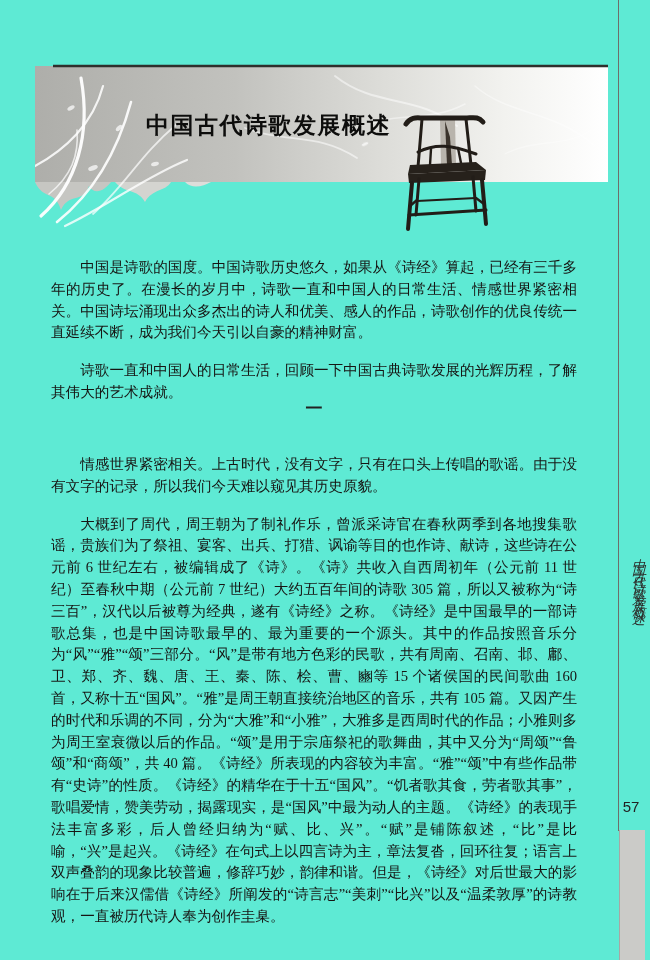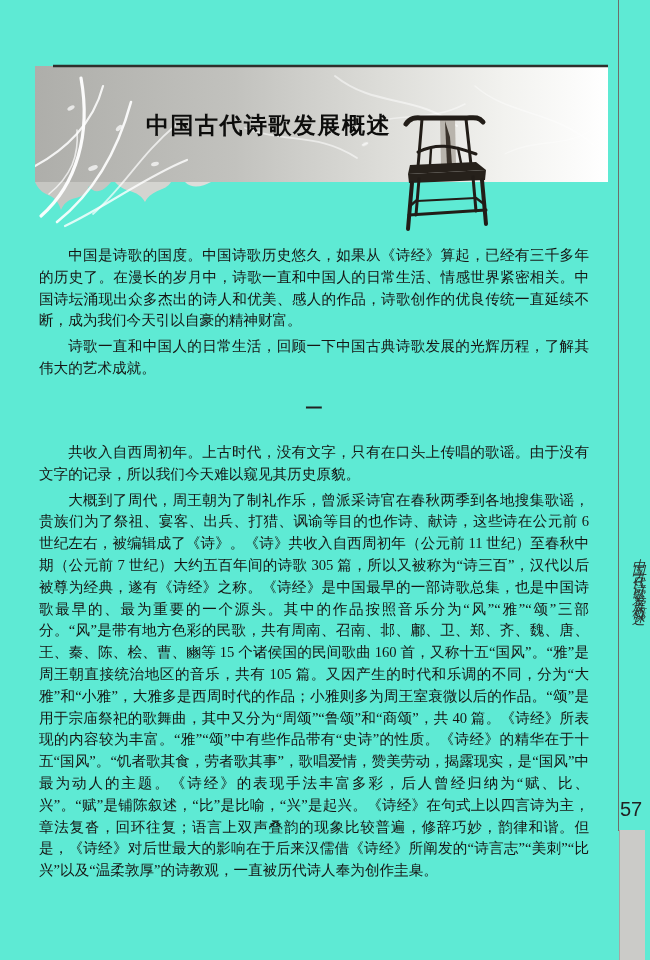--- a/index.html
+++ b/index.html
@@ -17,21 +17,21 @@
     font-family:"Liberation Sans", sans-serif;
     font-weight:bold;font-size:23px;letter-spacing:1.5px;
     color:#0d0d0c;white-space:nowrap;
   }
   .chair{position:absolute;left:398px;top:107px;}
   .bodytext{
     position:absolute;left:35px;width:558px;
     font-size:14.6px;line-height:21.8px;
     color:#161513;text-align:justify;
   }
-  .bodytext p{margin:4px;text-indent:2em;}
+  .bodytext p{margin:16px;text-indent:2em;}
   .intro{top:241px;}
   .maintext{top:438px;}
   .divider{
     position:absolute;left:35px;top:397px;width:558px;
     text-align:center;font-weight:bold;font-size:17px;color:#222;
     font-family:"Liberation Sans", sans-serif;
   }
   .v-rule{
     position:absolute;left:618px;top:0;width:1px;height:831px;
     background:#6e6e6a;
@@ -40,21 +40,21 @@
     position:absolute;left:621px;top:548px;height:180px;width:26px;
     writing-mode:vertical-rl;text-orientation:upright;
     font-family:"DejaVu Serif", serif;font-style:italic;
     font-size:13px;letter-spacing:6px;color:#2b2b28;
     text-align:left;
   }
   .page-number{
     position:absolute;left:616px;top:798px;width:30px;
     text-align:center;
     font-family:"Liberation Sans", sans-serif;
-    font-size:20px;color:#222;
+    font-size:15px;color:#222;
   }
   .edge-band{
     position:absolute;left:619px;top:830px;width:25px;height:130px;
     background:#cbcbc8;
     border-left:1px solid #a7a7a3;
   }
 </style>
 </head>
 <body>
 
@@ -134,21 +134,21 @@
   </svg>
 
   <div class="bodytext intro">
     <p>中国是诗歌的国度。中国诗歌历史悠久，如果从《诗经》算起，已经有三千多年的历史了。在漫长的岁月中，诗歌一直和中国人的日常生活、情感世界紧密相关。中国诗坛涌现出众多杰出的诗人和优美、感人的作品，诗歌创作的优良传统一直延续不断，成为我们今天引以自豪的精神财富。</p>
     <p>诗歌一直和中国人的日常生活，回顾一下中国古典诗歌发展的光辉历程，了解其伟大的艺术成就。</p>
   </div>
 
   <div class="divider">一</div>
 
   <div class="bodytext maintext">
-    <p>共收入自西周初年。上古时代，没有文字，只有在口头上传唱的歌谣。由于没有文字的记录，所以我们今天难以窥见其历史原貌。</p>
+    <p>情感世界紧密相关。上古时代，没有文字，只有在口头上传唱的歌谣。由于没有文字的记录，所以我们今天难以窥见其历史原貌。</p>
     <p>大概到了周代，周王朝为了制礼作乐，曾派采诗官在春秋两季到各地搜集歌谣，贵族们为了祭祖、宴客、出兵、打猎、讽谕等目的也作诗、献诗，这些诗在公元前 6 世纪左右，被编辑成了《诗》。《诗》共收入自西周初年（公元前 11 世纪）至春秋中期（公元前 7 世纪）大约五百年间的诗歌 305 篇，所以又被称为“诗三百”，汉代以后被尊为经典，遂有《诗经》之称。《诗经》是中国最早的一部诗歌总集，也是中国诗歌最早的、最为重要的一个源头。其中的作品按照音乐分为“风”“雅”“颂”三部分。“风”是带有地方色彩的民歌，共有周南、召南、邶、鄘、卫、郑、齐、魏、唐、王、秦、陈、桧、曹、豳等 15 个诸侯国的民间歌曲 160 首，又称十五“国风”。“雅”是周王朝直接统治地区的音乐，共有 105 篇。又因产生的时代和乐调的不同，分为“大雅”和“小雅”，大雅多是西周时代的作品；小雅则多为周王室衰微以后的作品。“颂”是用于宗庙祭祀的歌舞曲，其中又分为“周颂”“鲁颂”和“商颂”，共 40 篇。《诗经》所表现的内容较为丰富。“雅”“颂”中有些作品带有“史诗”的性质。《诗经》的精华在于十五“国风”。“饥者歌其食，劳者歌其事”，歌唱爱情，赞美劳动，揭露现实，是“国风”中最为动人的主题。《诗经》的表现手法丰富多彩，后人曾经归纳为“赋、比、兴”。“赋”是铺陈叙述，“比”是比喻，“兴”是起兴。《诗经》在句式上以四言诗为主，章法复沓，回环往复；语言上双声叠韵的现象比较普遍，修辞巧妙，韵律和谐。但是，《诗经》对后世最大的影响在于后来汉儒借《诗经》所阐发的“诗言志”“美刺”“比兴”以及“温柔敦厚”的诗教观，一直被历代诗人奉为创作圭臬。</p>
   </div>
 
   <div class="v-rule"></div>
   <div class="side-title">中国古代诗歌发展概述</div>
   <div class="page-number">57</div>
   <div class="edge-band"></div>
 
 </div>
 

